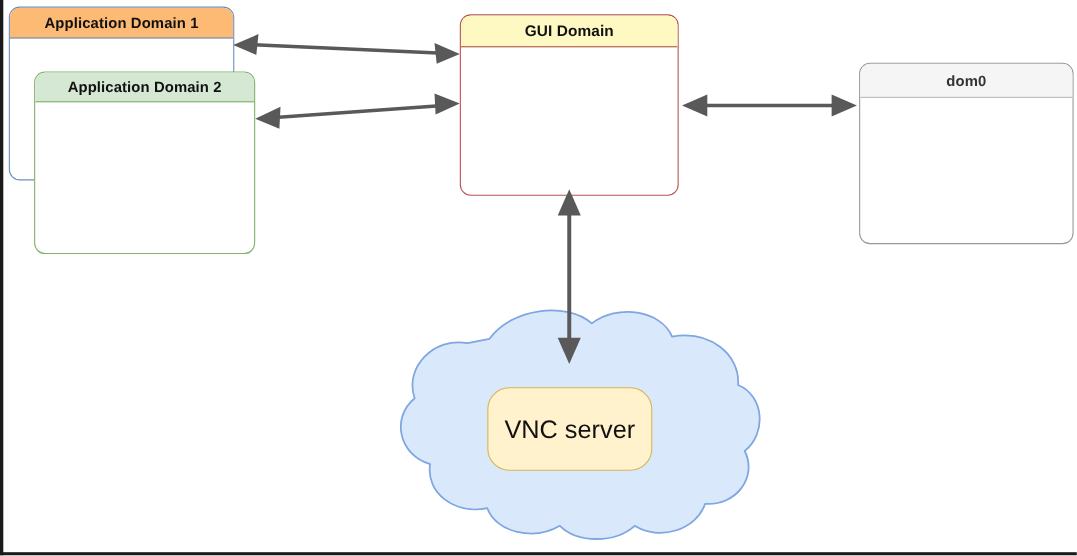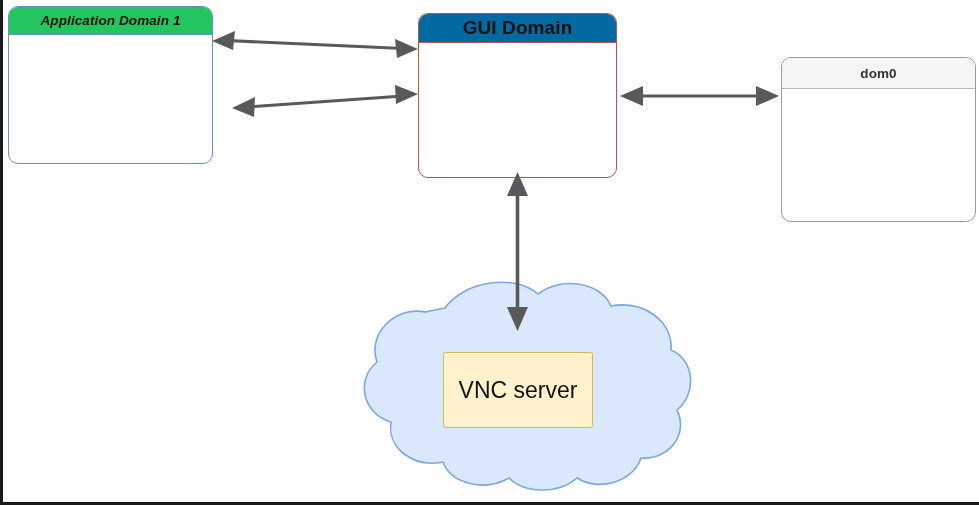--- a/index.html
+++ b/index.html
@@ -49,24 +49,23 @@
   #app-domain-1 {
     left: 5px;
     top: 6px;
     width: 205px;
     height: 158px;
     border: 1.4px solid #6c8ebf;
     z-index: 3;
   }
   #app-domain-1 > .node-title {
     height: 28px;
-    background: #22c55e;
+    background: #fdba74;
     border-bottom: 1.4px solid #6c8ebf;
     font-size: 13.5px;
-    font-style: italic;
   }
 
   
   #app-domain-2 {
     left: 28px;
     top: 65px;
     width: 201px;
     height: 166px;
     border: 1.4px solid #82b366;
     z-index: 4;
@@ -82,23 +81,23 @@
   #gui-domain {
     left: 415px;
     top: 13px;
     width: 199px;
     height: 165px;
     border: 1.4px solid #b85450;
     z-index: 3;
   }
   #gui-domain > .node-title {
     height: 29px;
-    background: #0369a1;
+    background: #fef9c3;
     border-bottom: 1.4px solid #b85450;
-    font-size: 19px;
+    font-size: 14px;
   }
 
   
   #dom0 {
     left: 778px;
     top: 13px;
     width: 195px;
     height: 165px;
     border: 1.4px solid #999999;
     z-index: 3;
@@ -125,21 +124,21 @@
 
   
   #vnc-server {
     position: absolute;
     left: 440px;
     top: 352px;
     width: 150px;
     height: 76px;
     box-sizing: border-box;
     border: 1.5px solid #d6b656;
-    border-radius: 3px;
+    border-radius: 20px;
     background: #fff2cc;
     display: flex;
     align-items: center;
     justify-content: center;
     font-size: 23px;
     color: #111111;
     z-index: 5;
   }
 
   
@@ -157,20 +156,24 @@
 </head>
 <body>
 
 <div id="canvas">
 
   <div class="node-box" id="app-domain-1">
     <div class="node-title">Application Domain 1</div>
     <div class="node-body"></div>
   </div>
 
+  <div class="node-box" id="app-domain-2">
+    <div class="node-title">Application Domain 2</div>
+    <div class="node-body"></div>
+  </div>
 
   <div class="node-box" id="gui-domain">
     <div class="node-title">GUI Domain</div>
     <div class="node-body"></div>
   </div>
 
   <div class="node-box" id="dom0">
     <div class="node-title">dom0</div>
     <div class="node-body"></div>
   </div>

